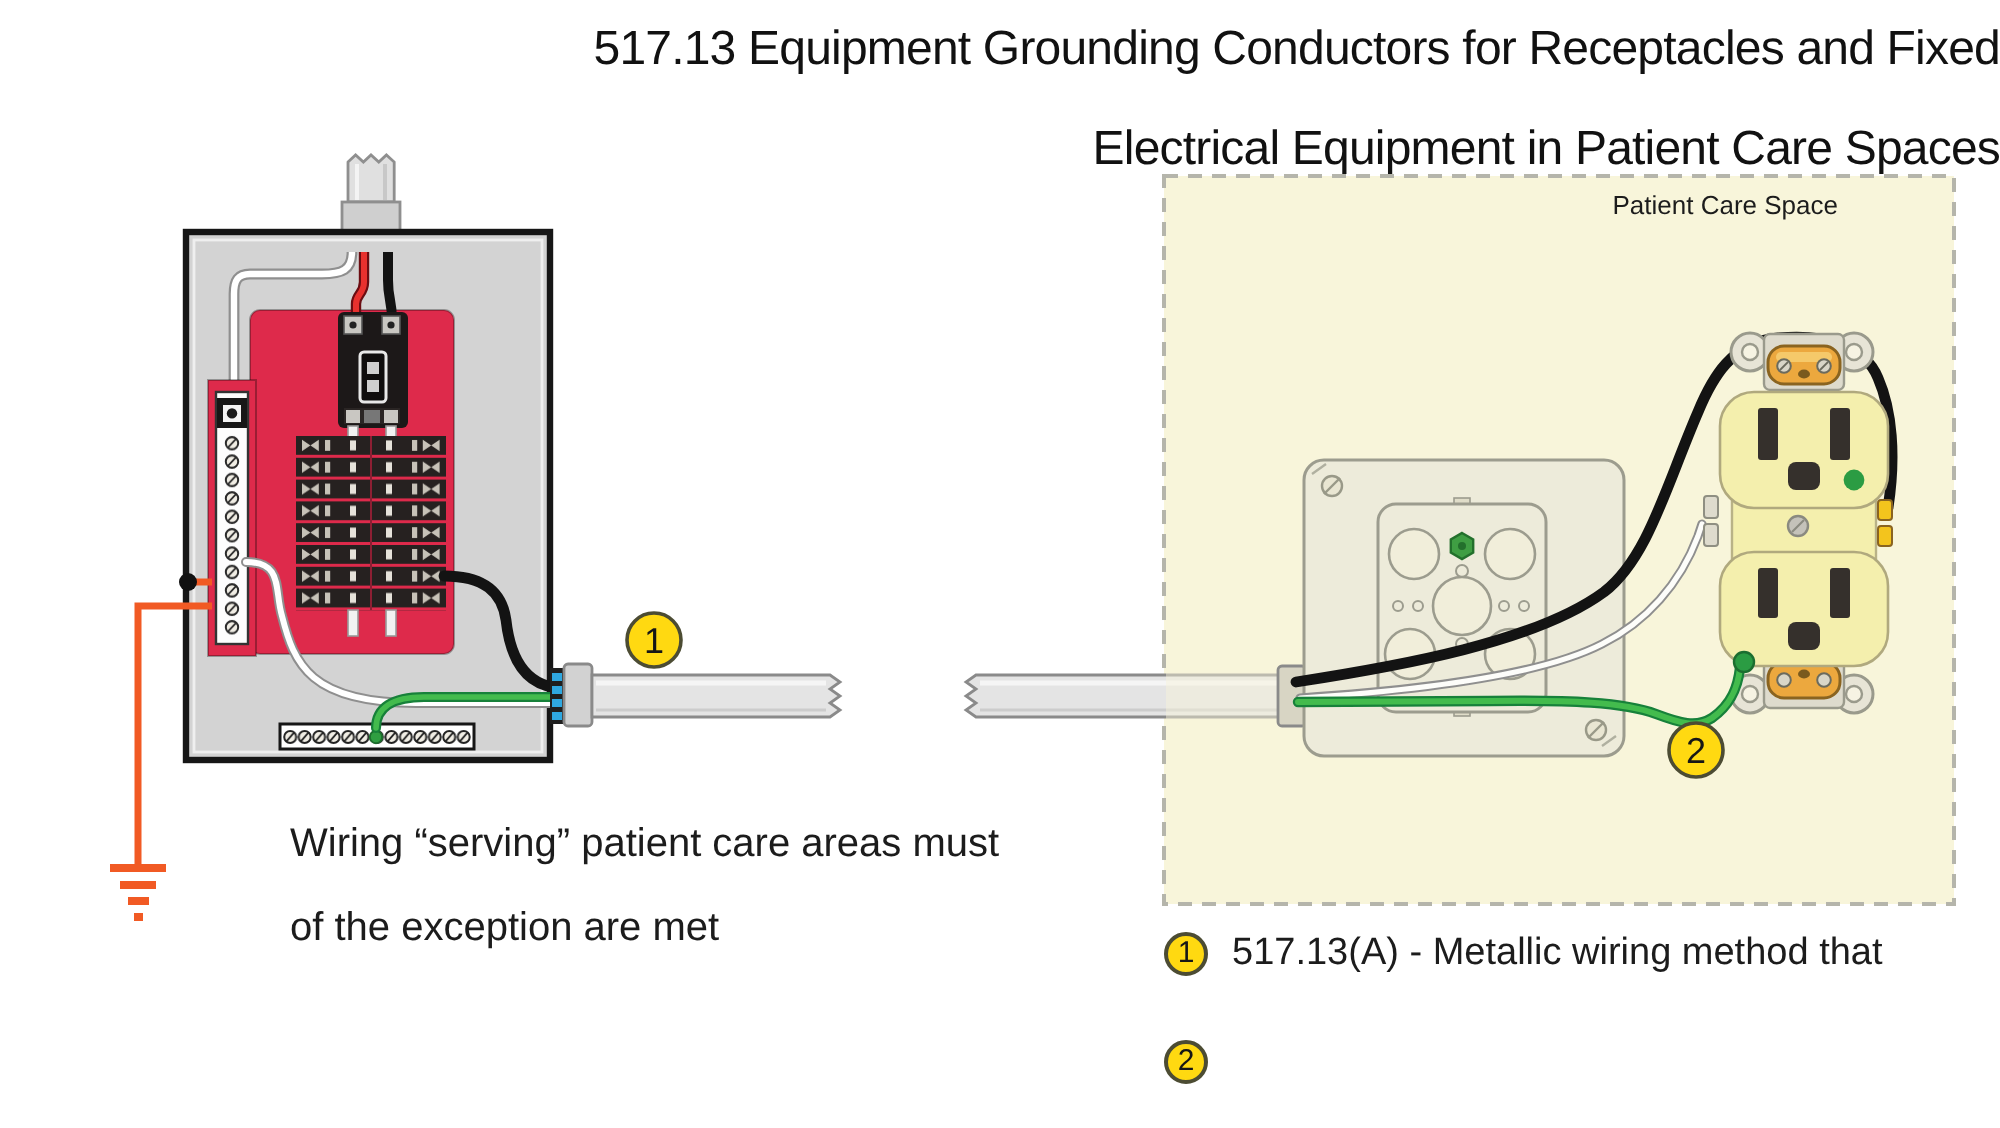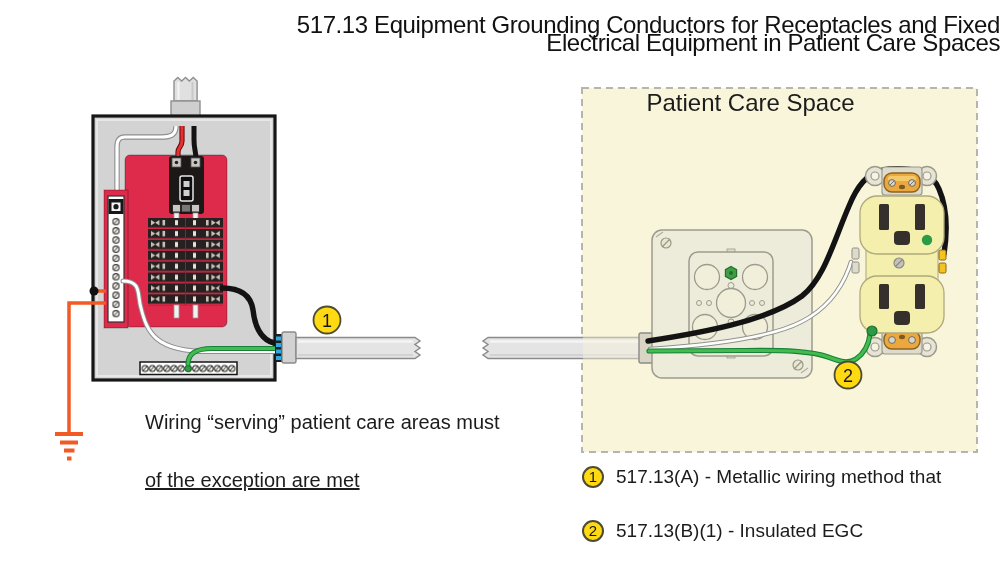--- a/index.html
+++ b/index.html
@@ -3,26 +3,26 @@
 <meta charset="utf-8">
 <style>
   html,body{margin:0;padding:0;background:#ffffff;}
   #canvas{
     position:relative;width:1000px;height:564px;background:#ffffff;overflow:hidden;
     font-family:"Liberation Sans", sans-serif;color:#1a1a1a;
   }
   .abs{position:absolute;}
   .title-line{left:0;right:0;text-align:right;font-size:24px;line-height:34px;letter-spacing:-0.4px;color:#111;}
   #title1{top:8px;}
-  #title2{top:26px;padding-left:20px;}
-  #pcs-label{left:582px;width:337px;top:92px;text-align:center;font-size:24px;line-height:22px;color:#1c1c1c;}
+  #title2{top:58px;padding-left:20px;}
+  #pcs-label{left:582px;width:337px;top:92px;text-align:right;font-size:13px;line-height:22px;color:#1c1c1c;}
   .note-line{left:145px;font-size:20px;line-height:29px;color:#1c1c1c;}
   #note1{top:408px;text-align:center;}
   #note2{top:437px;}
-  #note3{top:466px;text-decoration:underline;}
+  #note3{top:450px;}
   .legend-circle{
     width:22px;height:22px;border-radius:50%;background:#ffd911;border:2px solid #4c4c33;
     box-sizing:border-box;text-align:center;font-size:15px;line-height:18px;color:#161616;
   }
   .legend-text{font-size:19px;line-height:26px;color:#1c1c1c;white-space:nowrap;}
   #legend-c1{left:582px;top:466px;}
   #legend-t1a{left:616px;top:464px;}
   #legend-t1b{left:616px;top:492px;}
   #legend-c2{left:582px;top:520px;}
   #legend-t2{left:616px;top:518px;}
@@ -271,15 +271,14 @@
   </svg>
 
   <div class="abs" id="pcs-label">Patient Care Space</div>
 
   <div class="abs note-line" id="note1">Wiring “serving” patient care areas must</div>
   <div class="abs note-line" id="note3">of the exception are met</div>
 
   <div class="abs legend-circle" id="legend-c1">1</div>
   <div class="abs legend-text" id="legend-t1a">517.13(A) - Metallic wiring method that</div>
   <div class="abs legend-circle" id="legend-c2">2</div>
-  <div class="abs legend-text" id="legend-t2">517.13(B)(1) - Insulated EGC</div>
 
 </div>
 
 </body></html>

